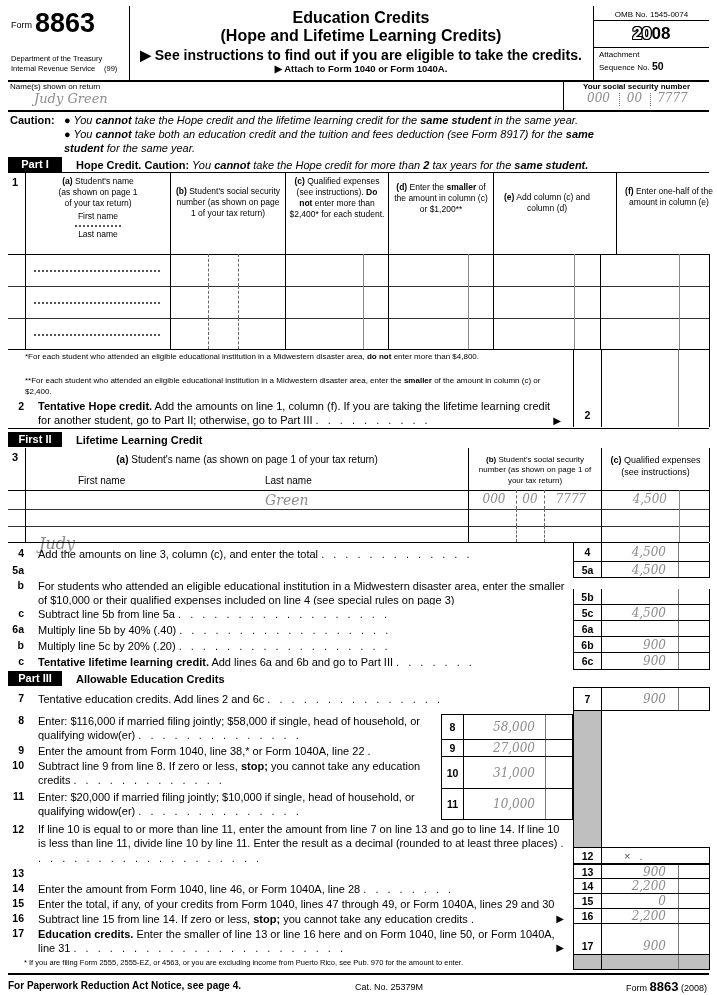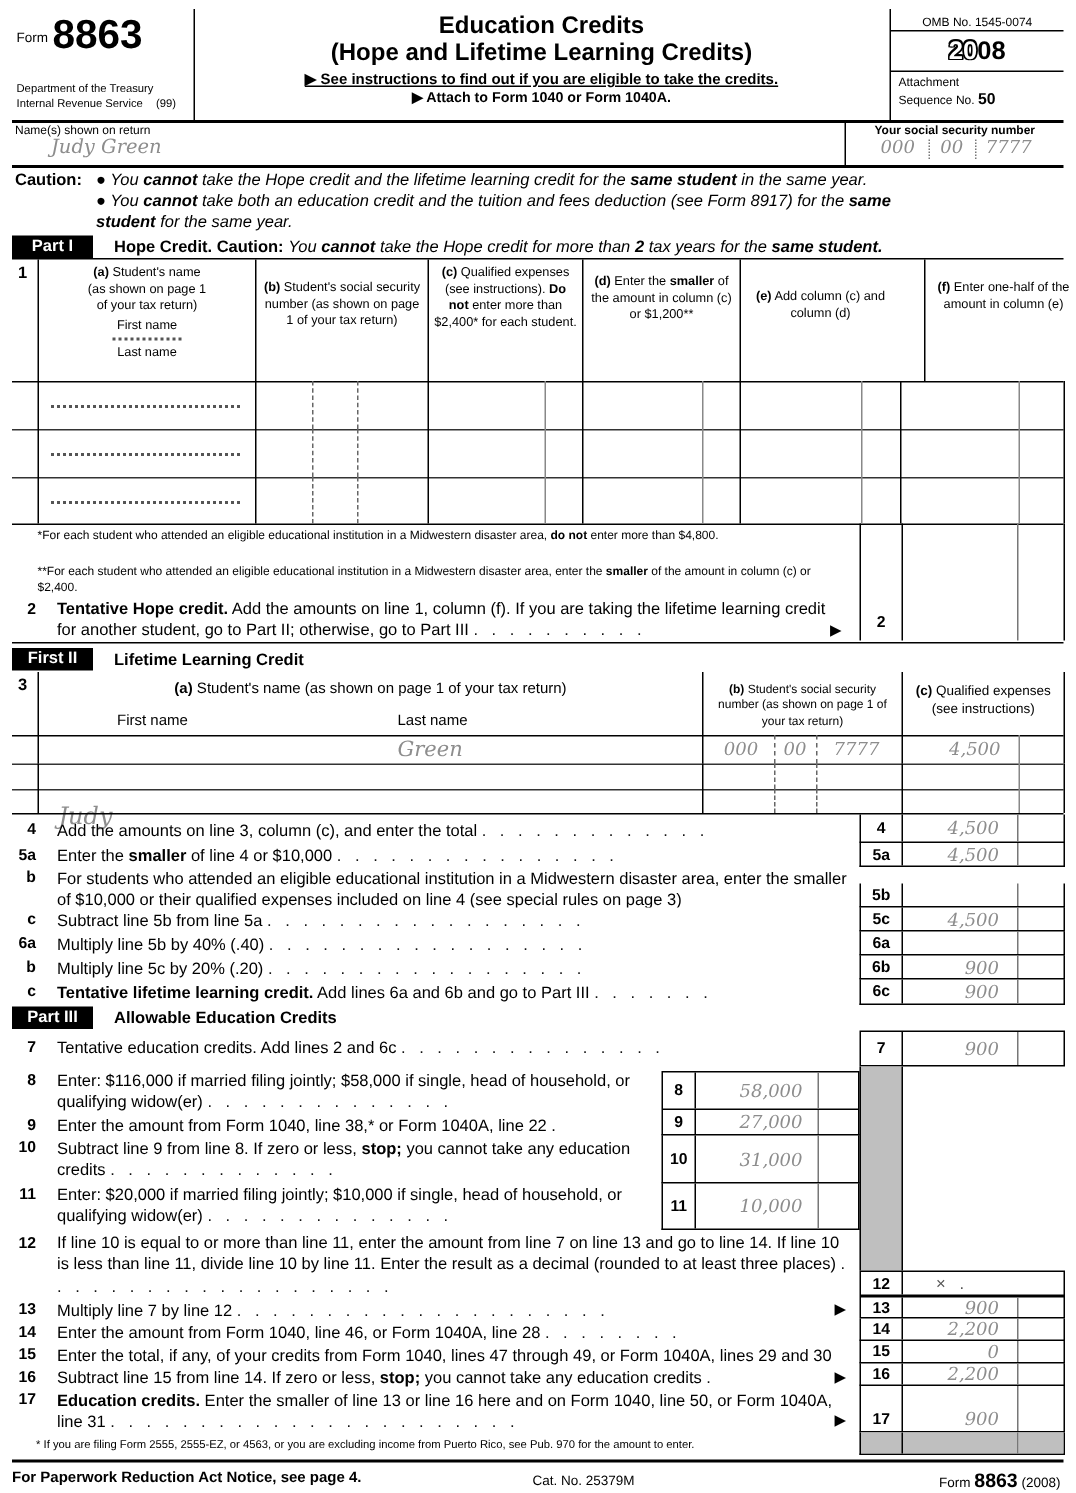--- a/index.html
+++ b/index.html
@@ -57,21 +57,21 @@
     <div class="abs hdr-left" style="left:0;top:0;width:121px;height:74px;">
       <span class="abs" style="left:3px;top:14px;font-size:9px;">Form</span>
       <span class="abs b" style="left:27px;top:2px;font-size:27px;">8863</span>
       <span class="abs" style="left:3px;top:48px;font-size:7.5px;">Department of the Treasury</span>
       <span class="abs" style="left:3px;top:58px;font-size:7.5px;">Internal Revenue Service</span>
       <span class="abs" style="left:96px;top:58px;font-size:7.5px;">(99)</span>
     </div>
     <div class="abs" style="left:121px;top:0;width:464px;height:74px;text-align:center;">
       <div class="b" style="font-size:16px;padding-top:3px;">Education Credits</div>
       <div class="b" style="font-size:16px;">(Hope and Lifetime Learning Credits)</div>
-      <div class="b" style="font-size:10px;padding-top:2px;text-decoration:underline;">▶ See instructions to find out if you are eligible to take the credits.</div>
+      <div class="b" style="font-size:14px;padding-top:2px;">▶ See instructions to find out if you are eligible to take the credits.</div>
       <div class="b" style="font-size:9.5px;">▶ Attach to Form 1040 or Form 1040A.</div>
     </div>
     <div class="abs hdr-right" style="left:585px;top:0;width:116px;height:74px;box-sizing:border-box;">
       <div style="height:15px;border-bottom:1px solid #000;font-size:8px;text-align:center;padding-top:4px;box-sizing:border-box;">OMB No. 1545-0074</div>
       <div style="height:27px;border-bottom:1px solid #000;text-align:center;font-size:17px;font-weight:bold;line-height:26px;box-sizing:border-box;">
         <span class="outline20">20</span><span>08</span>
       </div>
       <div style="padding:2px 0 0 5px;font-size:8px;">Attachment</div>
       <div style="padding:1px 0 0 5px;font-size:8px;">
         <span>Sequence No.</span>
@@ -286,21 +286,20 @@
       <div class="ptext nowrap" style="top:4px;width:528px;">Add the amounts on line 3, column (c), and enter the total <span class="dots">. . . . . . . . . . . . .</span></div>
       <div class="railrow" style="top:0;height:19px;">
         <div class="rl">4</div>
         <div class="rv hand">4,500</div>
         <div class="rc"></div>
       </div>
     </div>
 
     <div class="abs" style="left:0;top:19px;width:701px;height:16px;">
       <span class="lineno" style="top:2px;">5a</span>
-      <div class="ptext nowrap" style="top:2px;width:528px;">Enter the <span class="b">smaller</span> of line 4 or $10,000  <span class="dots">. . . . . . . . . . . . . . . .</span></div>
       <div class="railrow" style="top:0;height:16px;">
         <div class="rl">5a</div>
         <div class="rv hand">4,500</div>
         <div class="rc"></div>
       </div>
     </div>
 
     <div class="abs" style="left:0;top:35px;width:701px;height:27px;">
       <span class="lineno" style="top:1px;">b</span>
       <div class="ptext clip" style="top:1px;width:528px;height:26px;">For students who attended an eligible educational institution in a Midwestern disaster area, enter the smaller of $10,000 or their qualified expenses included on line 4 (see special rules on page 3)</div>
@@ -403,21 +402,20 @@
 
     <span class="lineno" style="top:137px;">12</span>
     <div class="ptext clip" style="top:136px;width:528px;height:43px;">If line 10 is equal to or more than line 11, enter the amount from line 7 on line 13 and go to line 14. If line 10 is less than line 11, divide line 10 by line 11. Enter the result as a decimal (rounded to at least three places)  <span class="dots">. . . . . . . . . . . . . . . . . . . .</span></div>
     <div class="railrow" style="top:161px;height:17px;border-top:1px solid #000;">
       <div class="rl">12</div>
       <div style="flex:1;display:flex;align-items:center;padding-left:22px;font-size:11px;color:#555;">×&nbsp;&nbsp;&nbsp;.</div>
     </div>
 
     <span class="lineno" style="top:181px;">13</span>
     <div class="ptext nowrap" style="top:181px;width:528px;">
-      <span>Multiply line 7 by line 12 <span class="dots">. . . . . . . . . . . . . . . . . . . . .</span></span>
       <span class="arr">▶</span>
     </div>
     <span class="lineno" style="top:196px;">14</span>
     <div class="ptext nowrap" style="top:196px;width:528px;">Enter the amount from Form 1040, line 46, or Form 1040A, line 28   <span class="dots">. . . . . . . .</span></div>
     <span class="lineno" style="top:211px;">15</span>
     <div class="ptext nowrap" style="top:211px;width:540px;">Enter the total, if any, of your credits from Form 1040, lines 47 through 49, or Form 1040A, lines 29 and 30</div>
     <span class="lineno" style="top:226px;">16</span>
     <div class="ptext nowrap" style="top:226px;width:528px;">
       <span>Subtract line 15 from line 14. If zero or less, <span class="b">stop;</span> you cannot take any education credits  <span class="dots">.</span></span>
       <span class="arr">▶</span>

